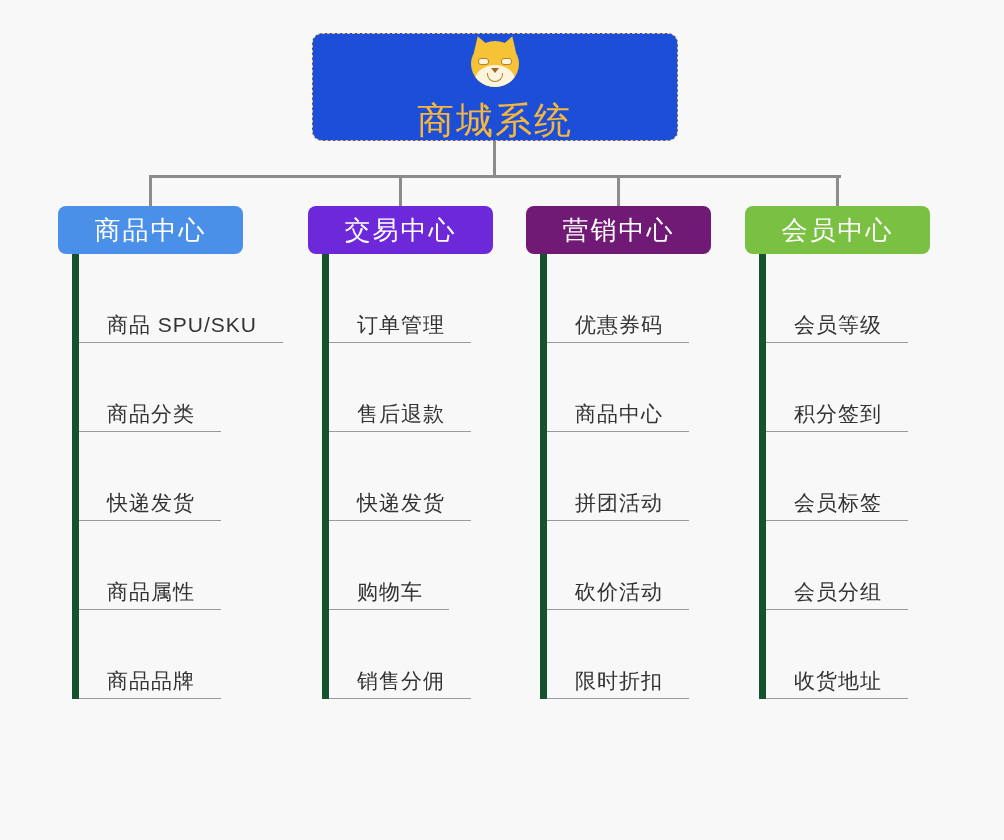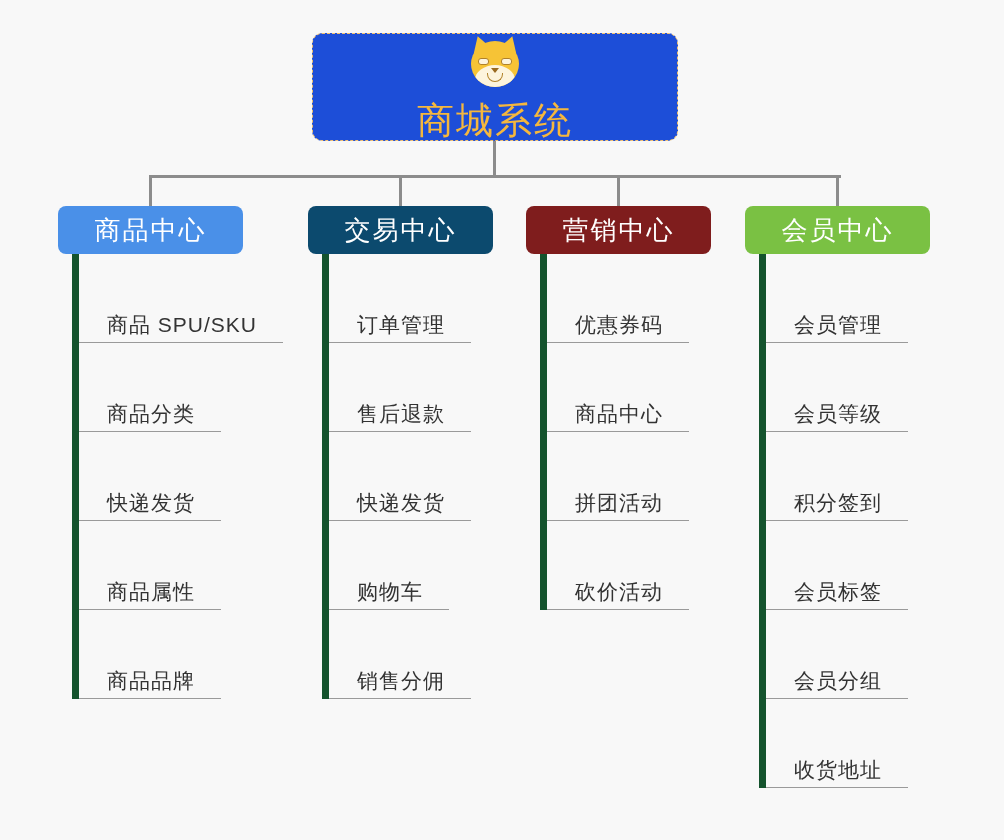--- a/index.html
+++ b/index.html
@@ -239,65 +239,65 @@
       <li class="leaf-item">
           <span class="leaf-label">商品属性</span>
         </li>
       <li class="leaf-item">
           <span class="leaf-label">商品品牌</span>
         </li>
     </ul>
   </div>
 
   <div class="branch b1">
-    <div class="branch-header" style="background: #0c4a6e;">交易中心</div>
+    <div class="branch-header" style="background: #6d28d9;">交易中心</div>
     <ul class="leaf-list">
       <li class="leaf-item">
           <span class="leaf-label">订单管理</span>
         </li>
       <li class="leaf-item">
           <span class="leaf-label">售后退款</span>
         </li>
       <li class="leaf-item">
           <span class="leaf-label">快递发货</span>
         </li>
       <li class="leaf-item">
           <span class="leaf-label">购物车</span>
         </li>
       <li class="leaf-item">
           <span class="leaf-label">销售分佣</span>
         </li>
     </ul>
   </div>
 
   <div class="branch b2">
-    <div class="branch-header" style="background: #7f1d1d;">营销中心</div>
+    <div class="branch-header" style="background: #701a75;">营销中心</div>
     <ul class="leaf-list">
       <li class="leaf-item">
           <span class="leaf-label">优惠券码</span>
         </li>
       <li class="leaf-item">
           <span class="leaf-label">商品中心</span>
         </li>
       <li class="leaf-item">
           <span class="leaf-label">拼团活动</span>
         </li>
       <li class="leaf-item">
           <span class="leaf-label">砍价活动</span>
+        </li>
+      <li class="leaf-item">
+          <span class="leaf-label">限时折扣</span>
         </li>
     </ul>
   </div>
 
   <div class="branch b3">
     <div class="branch-header" style="background: rgb(122, 193, 67); text-align: center;">会员中心</div>
     <ul class="leaf-list">
       <li class="leaf-item">
-          <span class="leaf-label">会员管理</span>
-        </li>
-      <li class="leaf-item">
           <span class="leaf-label">会员等级</span>
         </li>
       <li class="leaf-item">
           <span class="leaf-label">积分签到</span>
         </li>
       <li class="leaf-item">
           <span class="leaf-label">会员标签</span>
         </li>
       <li class="leaf-item">
           <span class="leaf-label">会员分组</span>

